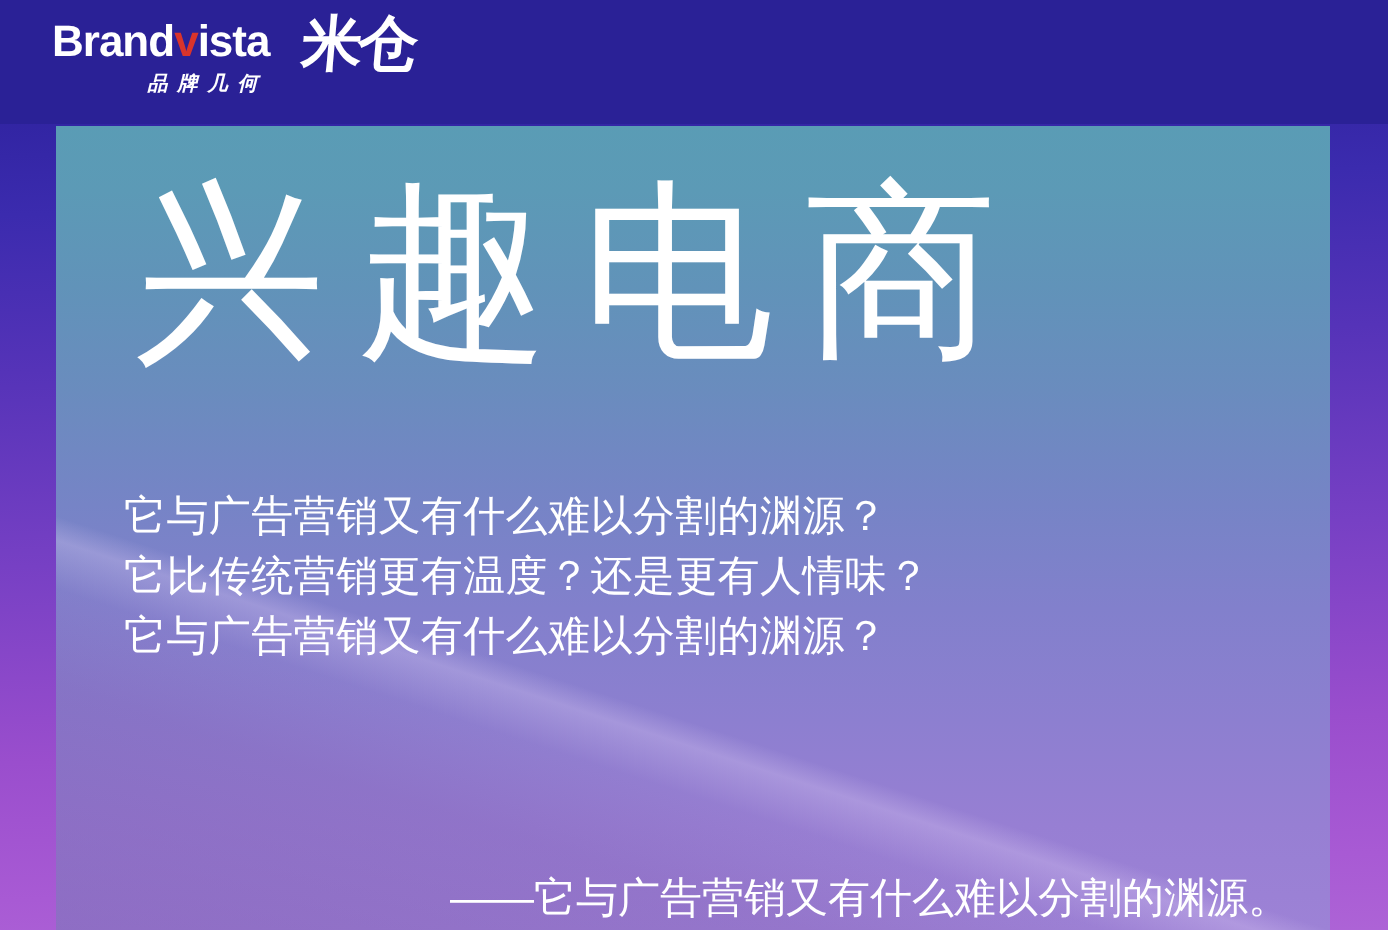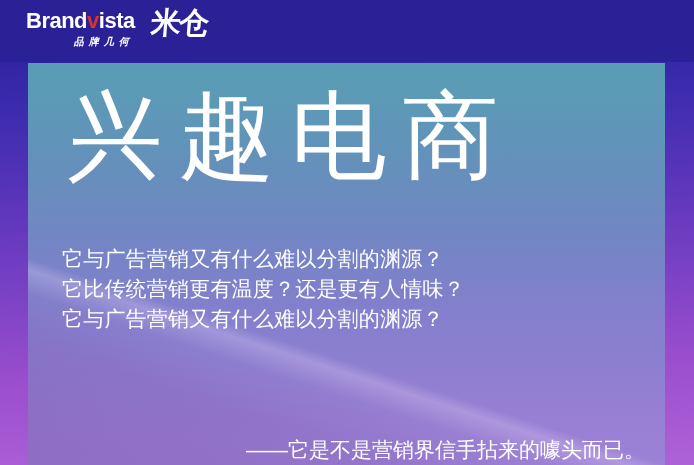--- a/index.html
+++ b/index.html
@@ -199,18 +199,18 @@
     <div id="panel-content">
 
       <div id="title">兴趣电商</div>
 
       <div id="body-lines">
         <div class="body-line">它与广告营销又有什么难以分割的渊源？</div>
         <div class="body-line">它比传统营销更有温度？还是更有人情味？</div>
         <div class="body-line">它与广告营销又有什么难以分割的渊源？</div>
       </div>
 
-      <div id="closing-line">——它是不是营销界信手拈来的噱头而已。</div>
+      <div id="closing-line">——它与广告营销又有什么难以分割的渊源。</div>
 
     </div>
   </div>
 
 </div>
 
 </body></html>

